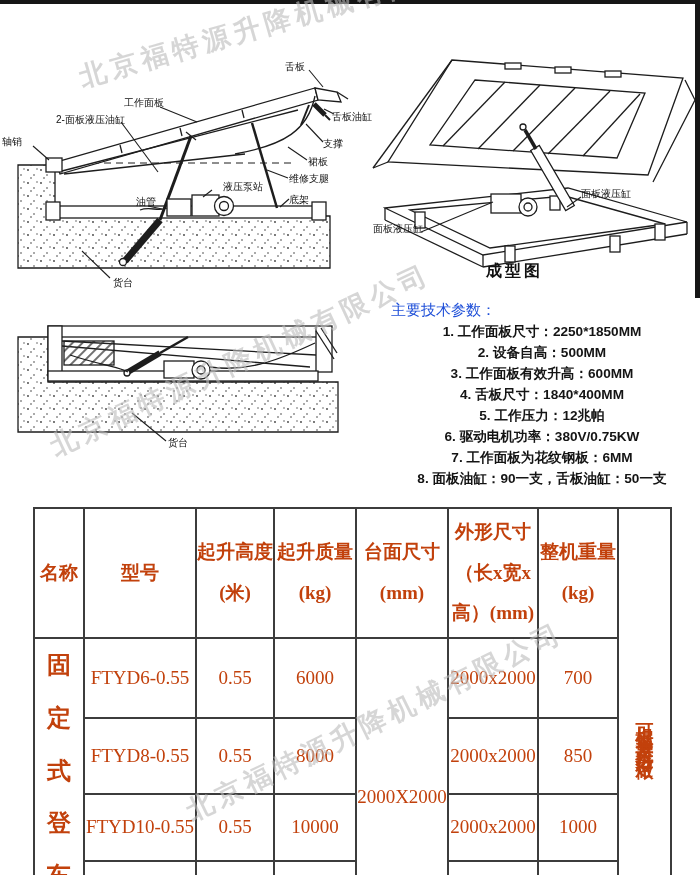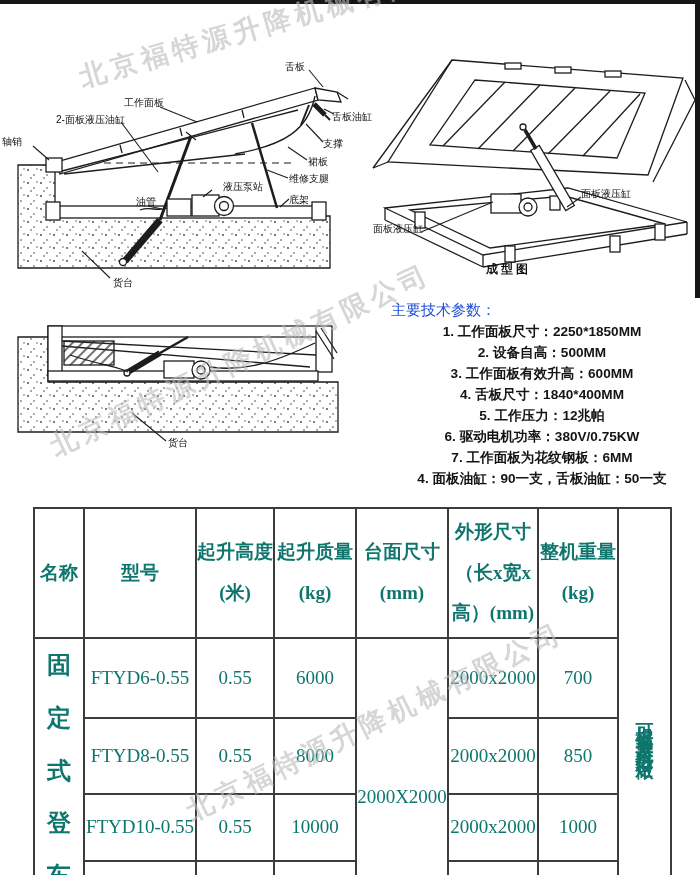--- a/index.html
+++ b/index.html
@@ -2,30 +2,30 @@
 <html><head>
 <meta charset="utf-8">
 <style>
   html,body{margin:0;padding:0;background:#e8e8e8;}
   .page{position:relative;width:700px;height:875px;background:#ffffff;overflow:hidden;
         font-family:"Liberation Sans","DejaVu Sans",sans-serif;color:#1c1c1c;}
   .edge-top{position:absolute;left:0;top:0;width:700px;height:4px;background:#161616;}
   .edge-right{position:absolute;left:695px;top:0;width:5px;height:298px;background:#161616;}
   svg{position:absolute;}
   .dlabel{position:absolute;font-size:10px;font-weight:400;color:#101010;white-space:nowrap;line-height:11px;}
-  .caption{position:absolute;font-size:12px;font-weight:700;letter-spacing:3px;color:#101010;}
+  .caption{position:absolute;font-size:16px;font-weight:700;letter-spacing:3px;color:#101010;}
   .wm{position:absolute;font-size:27px;letter-spacing:5px;color:#bcbcbc;opacity:.6;
       white-space:nowrap;transform-origin:left center;pointer-events:none;z-index:6;font-weight:700;}
   .specs{position:absolute;left:391px;top:299px;width:302px;z-index:3;}
   .specs .t{font-size:15px;font-weight:400;color:#1d4ed8;line-height:22px;}
   .specs .i{font-size:13.6px;font-weight:600;color:#141414;line-height:21px;white-space:nowrap;text-align:center;}
   table.spec{position:absolute;left:33px;top:507px;width:637px;border-collapse:collapse;
       table-layout:fixed;z-index:4;font-family:"Liberation Serif","DejaVu Serif",serif;}
   table.spec td{border:2px solid #3c3c3c;text-align:center;vertical-align:middle;padding:0;
-      font-size:19px;color:#0f766e;margin-top:8px;}
+      font-size:19px;color:#c2410c;margin-top:8px;}
   td.th{font-weight:600;white-space:pre-line;line-height:2.15em;font-size:18.5px;}
   .cat{width:46px;margin:0 auto;font-size:24px;font-weight:600;line-height:2.2;text-align:center;}
   .vtext{writing-mode:vertical-lr;text-orientation:upright;font-size:18px;letter-spacing:4px;
       display:inline-block;font-weight:600;}
   .num{font-size:19px;}
 </style>
 </head>
 <body>
 
 <div class="page">
@@ -171,21 +171,21 @@
 
   <div class="specs">
     <div class="t">主要技术参数：</div>
     <div class="i">1. 工作面板尺寸：2250*1850MM</div>
     <div class="i">2. 设备自高：500MM</div>
     <div class="i">3. 工作面板有效升高：600MM</div>
     <div class="i">4. 舌板尺寸：1840*400MM</div>
     <div class="i">5. 工作压力：12兆帕</div>
     <div class="i">6. 驱动电机功率：380V/0.75KW</div>
     <div class="i">7. 工作面板为花纹钢板：6MM</div>
-    <div class="i">4. 面板油缸：90一支，舌板油缸：50一支</div>
+    <div class="i">8. 面板油缸：90一支，舌板油缸：50一支</div>
   </div>
 
   <table class="spec">
     <colgroup>
       <col style="width:50px">
         <col style="width:112px">
         <col style="width:78px">
         <col style="width:82px">
       <col style="width:92px">
         <col style="width:90px">

